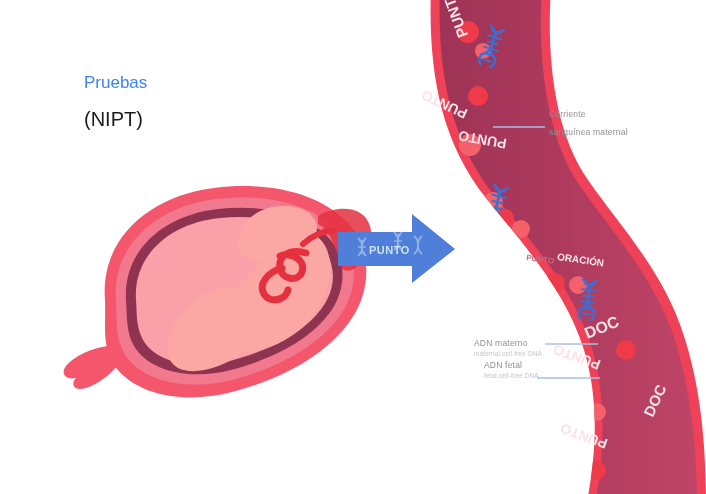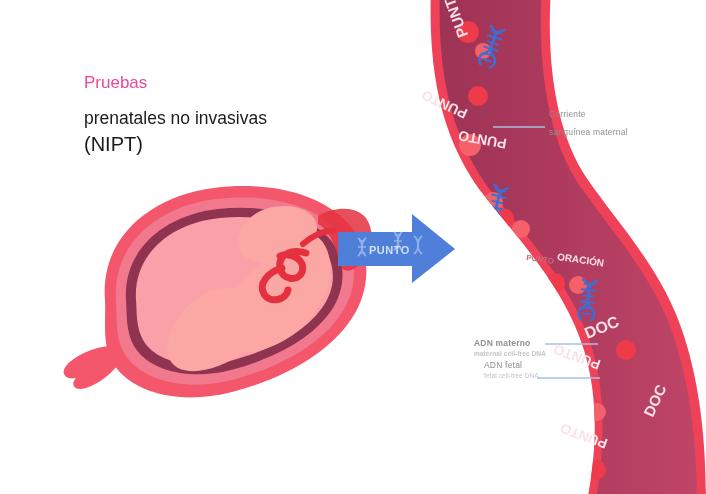--- a/index.html
+++ b/index.html
@@ -25,21 +25,21 @@
     height: 494px;
   }
   .title-block {
     position: absolute;
     left: 84px;
     top: 74px;
     width: 300px;
   }
   .title-line1 {
     font-size: 17px;
-    color: #ec4899;
+    color: #3b82f6;
     line-height: 1.05;
     margin-bottom: 17px;
     white-space: nowrap;
   }
   .title-line2 {
     font-size: 17.5px;
     color: #1b1b1b;
     line-height: 1.05;
     margin-bottom: 7px;
     white-space: nowrap;
@@ -279,30 +279,29 @@
   <span class="arrow-label" style="left:369px; top:244px;">PUNTO</span>
 
   <svg class="layer" viewBox="0 0 706 494">
     <line x1="493" y1="127" x2="545" y2="127" stroke="#a9bfe0" stroke-width="1.4"></line>
     <line x1="545" y1="344" x2="598" y2="344" stroke="#a9bfe0" stroke-width="1.4"></line>
     <line x1="537" y1="378" x2="600" y2="378" stroke="#a9bfe0" stroke-width="1.4"></line>
   </svg>
 
   <div class="title-block">
     <div class="title-line1">Pruebas</div>
-    <div class="title-line2">prenatales no invasivas</div>
     <div class="title-line3">(NIPT)</div>
   </div>
 
   <div class="callout two-line" style="left:549px; top:109px;">
     <span>Corriente</span>
     <span class="l2">sanguínea maternal</span>
   </div>
 
-  <div class="callout" style="left:474px; top:338px;font-weight:bold;">
+  <div class="callout" style="left:474px; top:338px;">
     <span>ADN materno</span>
     <span class="sub">maternal cell-free DNA</span>
   </div>
 
   <div class="callout" style="left:484px; top:360px;">
     <span>ADN fetal</span>
     <span class="sub">fetal cell-free DNA</span>
   </div>
 
   <div id="vessel-text-layer">

